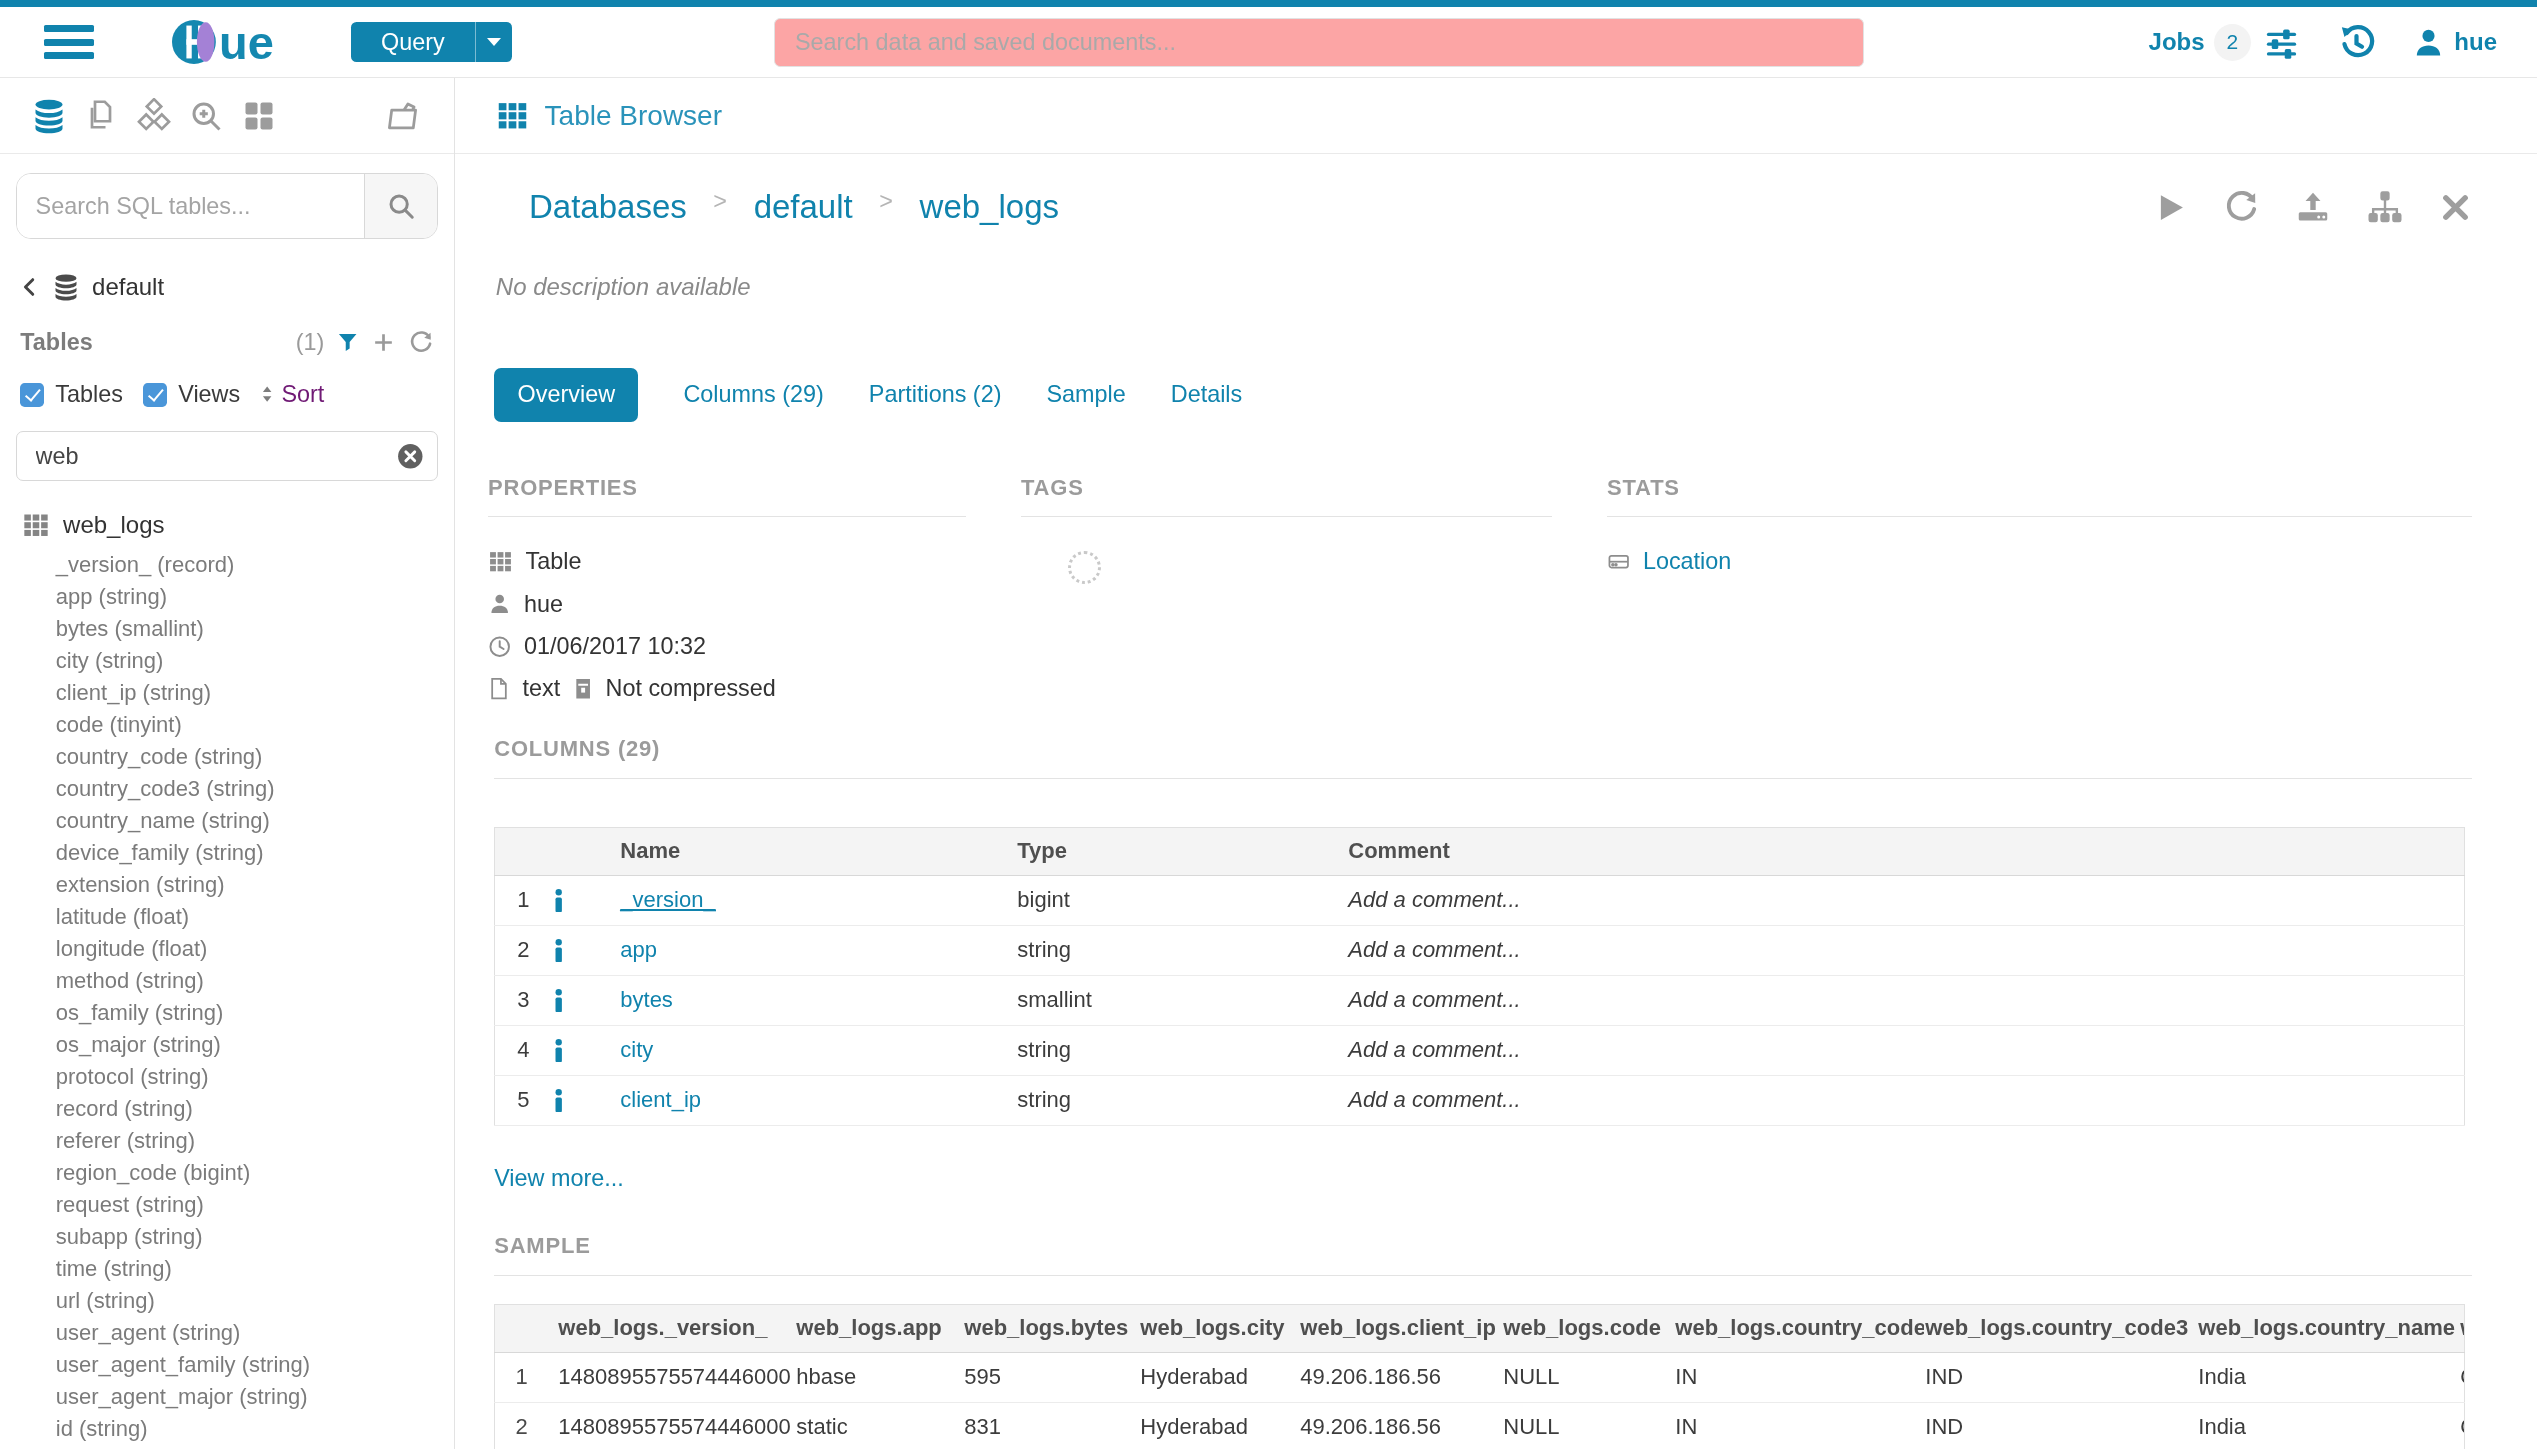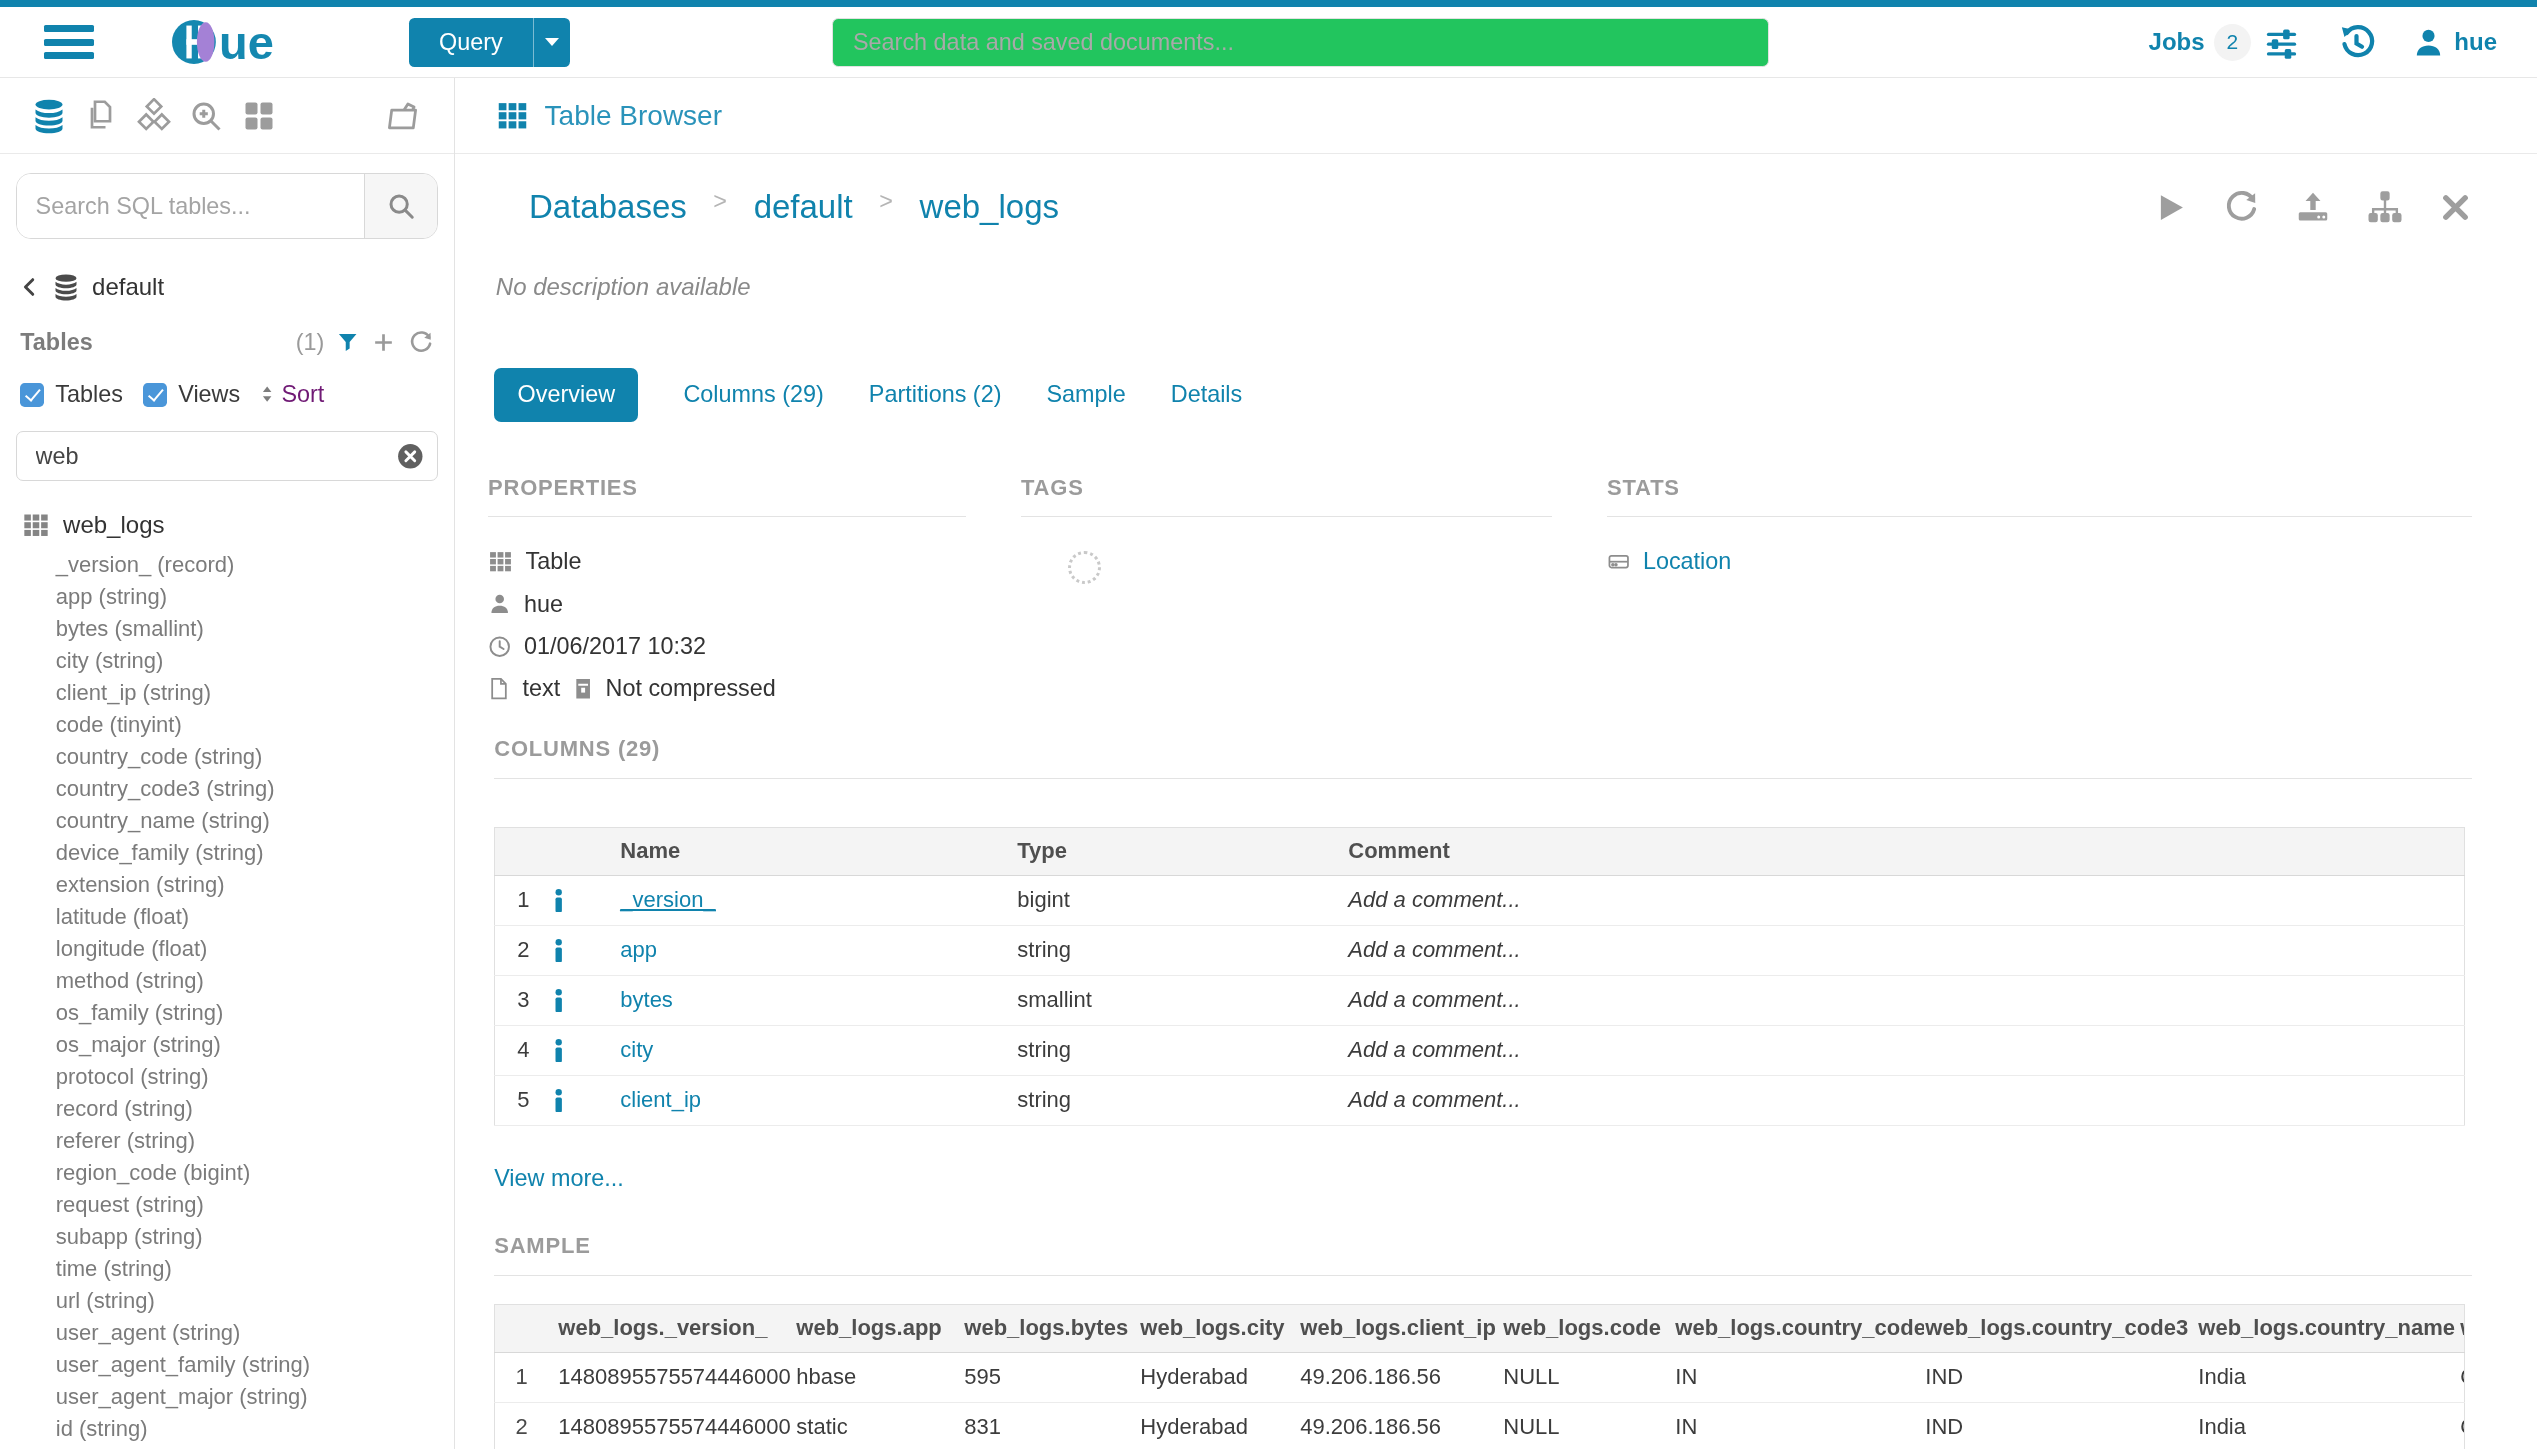--- a/index.html
+++ b/index.html
@@ -15,25 +15,25 @@
   html,body{width:2538px;height:1450px;background:#fff;overflow:hidden;
     font-family:"Liberation Sans","DejaVu Sans",sans-serif;}
   svg{display:block}
 
   
   .top-strip{height:7px;background:var(--accent)}
   .topbar{height:71px;display:flex;align-items:center;border-bottom:0.8px solid #e7e7e7;background:#fff}
   .hamburger{margin-left:44px;width:50px;display:flex;flex-direction:column;gap:6.2px;cursor:pointer}
   .hamburger span{height:7px;border-radius:1.6px;background:var(--accent)}
   .logo{margin-left:78px}
-  .query-btn{margin-left:118px;height:49px;background:var(--accent);border-radius:5.5px;display:flex;align-items:stretch;color:#fff;font-size:23.4px;cursor:pointer}
+  .query-btn{margin-left:60px;height:40px;background:var(--accent);border-radius:5.5px;display:flex;align-items:stretch;color:#fff;font-size:23.4px;cursor:pointer}
   .query-main{padding:0 30px;display:flex;align-items:center}
   .query-caret{width:37px;border-left:0.8px solid rgba(255,255,255,.45);display:flex;align-items:center;justify-content:center}
   .caret-down{width:0;height:0;border-left:7.8px solid transparent;border-right:7.8px solid transparent;border-top:8.6px solid #fff}
-  .search-box{margin-left:262px;width:937px;height:49px;border:1.6px solid #e2e2e2;border-radius:6.2px;display:flex;align-items:center;background:#22c55e}
+  .search-box{margin-left:262px;width:1090px;height:49px;border:1.6px solid #e2e2e2;border-radius:6.2px;display:flex;align-items:center;background:#fca5a5}
   .search-box input{flex:1;border:0;outline:0;font-size:23.4px;color:#555;padding:0 20.3px;font-family:inherit;background:transparent}
   .search-box input::placeholder{color:#a9a9a9}
   .topbar-right{margin-left:auto;margin-right:41px;display:flex;align-items:center}
   .jobs-link{color:var(--accent);font-size:24px;font-weight:bold}
   .jobs-badge{margin-left:9.4px;width:37px;height:37px;border-radius:50%;background:#f3f3f3;display:flex;align-items:center;justify-content:center;color:var(--accent);font-size:21px}
   .tb-icon{color:var(--accent)}
   .ml14{margin-left:11px}.ml46{margin-left:36px}
   .user-chip{margin-left:36px;display:flex;align-items:center;gap:9.4px;color:var(--accent);font-size:24px;font-weight:bold}
 
   

